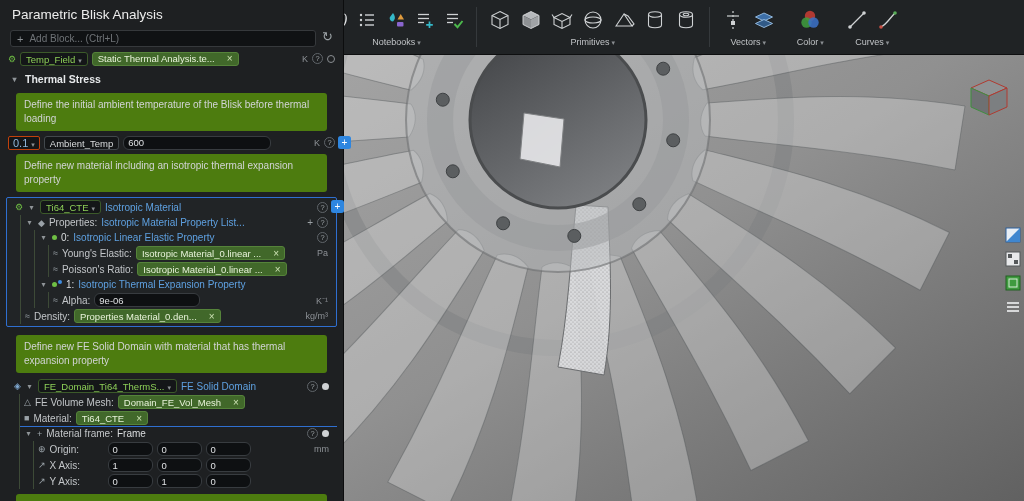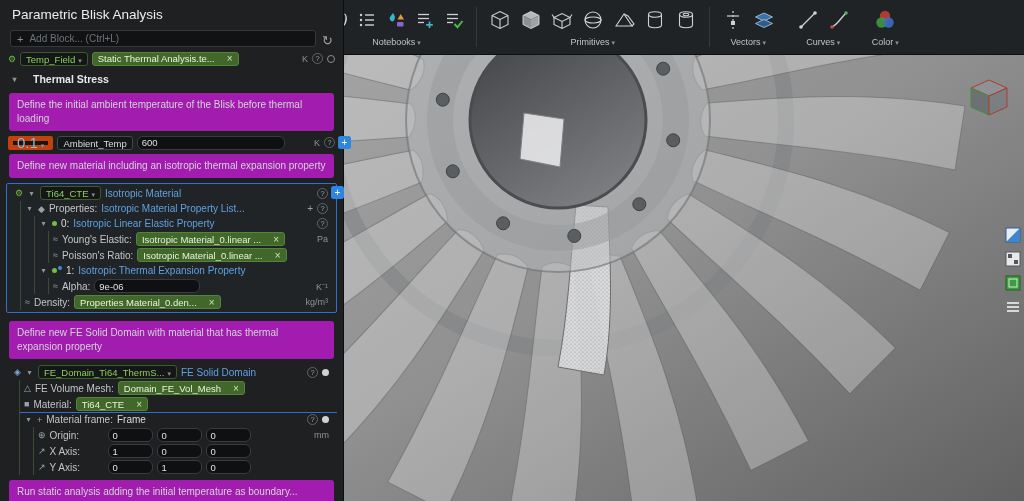--- a/index.html
+++ b/index.html
@@ -3,60 +3,60 @@
 <meta charset="utf-8">
 <style>
   *{box-sizing:border-box;margin:0;padding:0}
   html,body{width:1024px;height:501px;overflow:hidden;background:#1a1c1e;
     font-family:"Liberation Sans",sans-serif;position:relative}
 
   
   .left-panel{position:absolute;left:0;top:0;width:344px;height:501px;background:#1e2022;
     z-index:3;display:flex;flex-direction:column;border-right:1px solid #0c0d0e;overflow:visible}
   .title-row{height:28px;display:flex;align-items:center;padding:0 12px;font-size:13.5px;color:#ececec;flex:0 0 auto}
-  .addrow{display:flex;align-items:flex-end;gap:6px;padding:2px 10px 4px 10px}
+  .addrow{display:flex;align-items:flex-start;gap:6px;padding:2px 10px 4px 10px}
   .addinput{flex:1;display:flex;align-items:center;gap:6px;background:#101214;border:1px solid #36393c;
     border-radius:3px;height:17px;padding:0 6px;color:#6f7377;font-size:10px}
   .plusglyph::before{content:"+";color:#8a8e92;font-size:11px}
   .refresh{color:#9aa0a4;font-size:13px;line-height:1}
   .refresh::before{content:"↻"}
 
   .row{display:flex;align-items:center;gap:4px;padding:1px 8px;font-size:10px;color:#c6c9cc;position:relative;min-height:15px}
   .caret{color:#8f9498;font-size:8px;width:9px;display:inline-flex;justify-content:center;flex:0 0 auto}
   .caret::before{content:"▾"}
   .icon-g{color:#6fbf44;font-size:9px;flex:0 0 auto}
   .icon-s{color:#9aa2a8;font-size:9px;flex:0 0 auto}
   .icon-b{color:#7fa8d0;font-size:9px;flex:0 0 auto}
   .namechip{display:inline-flex;align-items:flex-end;gap:3px;border:1px solid #42484c;background:#141618;
     border-radius:3px;padding:0 5px;height:14px;font-size:9.5px;color:#dadcde;white-space:nowrap}
   .namechip.green{color:#8ed058;border-color:#3c5a2a}
   .dd::after{content:"▾";font-size:7px;color:#8a8e92}
-  .typechip{display:inline-flex;align-items:center;gap:3px;border:5px solid #c2410c;background:#141618;
-    border-radius:2px;padding:0 4px;height:14px;font-size:15px;color:#8fb6dc}
+  .typechip{display:inline-flex;align-items:center;gap:3px;border:1px solid #c2410c;background:#141618;
+    border-radius:2px;padding:0 4px;height:14px;font-size:11px;color:#8fb6dc}
   .chip{display:inline-flex;align-items:center;gap:12px;background:#41682a;border:1px solid #55833a;border-radius:3px;
     padding:0 5px;height:14px;font-size:9.5px;color:#e8f3da;max-width:172px;white-space:nowrap;overflow:hidden}
   .chip .t{overflow:hidden;text-overflow:ellipsis}
   .chip .x{flex:0 0 auto}
   .chip .x::before{content:"×";color:#cde2b4;font-size:10px}
   .type{color:#5ea0e0;white-space:nowrap}
   .lbl{color:#c2c5c8;white-space:nowrap}
   .idx{color:#dadcde}
   .unit{color:#8d9196;font-size:9px;white-space:nowrap}
   .ml{margin-left:auto}
   .help{flex:0 0 auto;width:11px;height:11px;border:1px solid #60656a;border-radius:50%;color:#9aa0a4;
     font-size:7.5px;display:inline-flex;align-items:center;justify-content:center}
   .help::before{content:"?"}
   .ring{flex:0 0 auto;width:8px;height:8px;border:1px solid #8a8e92;border-radius:50%}
   .dotw{flex:0 0 auto;width:7px;height:7px;border-radius:50%;background:#cfd2d4}
   .dot-g{width:5px;height:5px;border-radius:50%;background:#6fbf44;flex:0 0 auto}
   .supdot{width:4px;height:4px;border-radius:50%;background:#3f8cdf;align-self:flex-start;margin:2px 0 0 -3px;flex:0 0 auto}
   .miniplus{color:#9aa0a4;font-size:10px}
   .miniplus::before{content:"+"}
-  .section-row{display:flex;align-items:center;gap:14px;padding:7px 10px 4px;font-size:10.5px;font-weight:bold;color:#e6e8ea}
-  .desc{background:#a21caf;border-radius:3px;margin:4px 9px;padding:5px 8px;font-size:10px;line-height:1.4;color:#d2d4d6}
+  .section-row{display:flex;align-items:center;gap:6px;padding:7px 10px 4px;font-size:10.5px;font-weight:bold;color:#e6e8ea}
+  .desc{background:#4d7c0f;border-radius:3px;margin:4px 16px;padding:5px 8px;font-size:10px;line-height:1.4;color:#d2d4d6}
   .field{background:#0e1012;border:1px solid #383c40;border-radius:6px;color:#dee0e2;font-size:9.5px;height:14px;
     display:inline-flex;align-items:center;padding:0 4px;white-space:nowrap}
   .w-lg{width:148px}
   .w-md{width:106px}
   .cell{width:45px;flex:0 0 auto}
   .flabel{width:54px;flex:0 0 auto}
   .plusbtn{position:absolute;right:-8px;top:1px;width:13px;height:13px;background:#2e86e0;border-radius:2.5px;
     color:#fff;display:flex;align-items:center;justify-content:center;font-size:10px;z-index:6}
   .plusbtn::before{content:"+"}
   .block{margin:1px 6px;position:relative}
@@ -386,42 +386,42 @@
         <path d="M2.5 8 L11 4 L19.5 8 L11 12 Z" fill="#3d6fa8" stroke="#9cc3e8" stroke-width="0.9"></path>
         <path d="M2.5 14.5 L11 10.5 L19.5 14.5 L11 18.5 Z" fill="#315a87" stroke="#9cc3e8" stroke-width="0.9"></path>
       </svg>
     </div>
     <div class="tb-label">Vectors</div>
   </div>
 
   <div class="tb-group">
     <div class="tb-icons">
       <svg width="22" height="22" viewBox="0 0 22 22">
+        <circle cx="11" cy="7" r="5.2" fill="#c43c34" fill-opacity="0.88"></circle>
+        <circle cx="7.5" cy="13.5" r="5.2" fill="#3f9b3f" fill-opacity="0.88"></circle>
+        <circle cx="14.5" cy="13.5" r="5.2" fill="#3a6fc4" fill-opacity="0.88"></circle>
+      </svg>
+    </div>
+    <div class="tb-label">Color</div>
+  </div>
+
+  <div class="tb-group">
+    <div class="tb-icons">
+      <svg width="22" height="22" viewBox="0 0 22 22">
         <line x1="4" y1="18" x2="18" y2="4" stroke="#cfd2d4" stroke-width="1.3"></line>
         <circle cx="4" cy="18" r="1.8" fill="#cfd2d4"></circle>
           <circle cx="18" cy="4" r="1.8" fill="#cfd2d4"></circle>
       </svg>
       <svg width="22" height="22" viewBox="0 0 22 22">
         <path d="M4 18 C9 16 13 9 18 4" fill="none" stroke="#cfd2d4" stroke-width="1.3"></path>
         <circle cx="4" cy="18" r="1.8" fill="#c94f44"></circle>
           <circle cx="18" cy="4" r="1.8" fill="#58ad58"></circle>
       </svg>
     </div>
     <div class="tb-label">Curves</div>
-  </div>
-
-  <div class="tb-group">
-    <div class="tb-icons">
-      <svg width="22" height="22" viewBox="0 0 22 22">
-        <circle cx="11" cy="7" r="5.2" fill="#c43c34" fill-opacity="0.88"></circle>
-        <circle cx="7.5" cy="13.5" r="5.2" fill="#3f9b3f" fill-opacity="0.88"></circle>
-        <circle cx="14.5" cy="13.5" r="5.2" fill="#3a6fc4" fill-opacity="0.88"></circle>
-      </svg>
-    </div>
-    <div class="tb-label">Color</div>
   </div>
 </div>
 
 <div class="viewport">
   <svg width="706" height="446" viewBox="0 0 706 446">
     <defs>
       <linearGradient id="bgGrad" x1="0" y1="0" x2="1" y2="1">
         <stop offset="0" stop-color="#a4a4a4"></stop>
           <stop offset="0.45" stop-color="#909090"></stop>
           <stop offset="1" stop-color="#616161"></stop>

